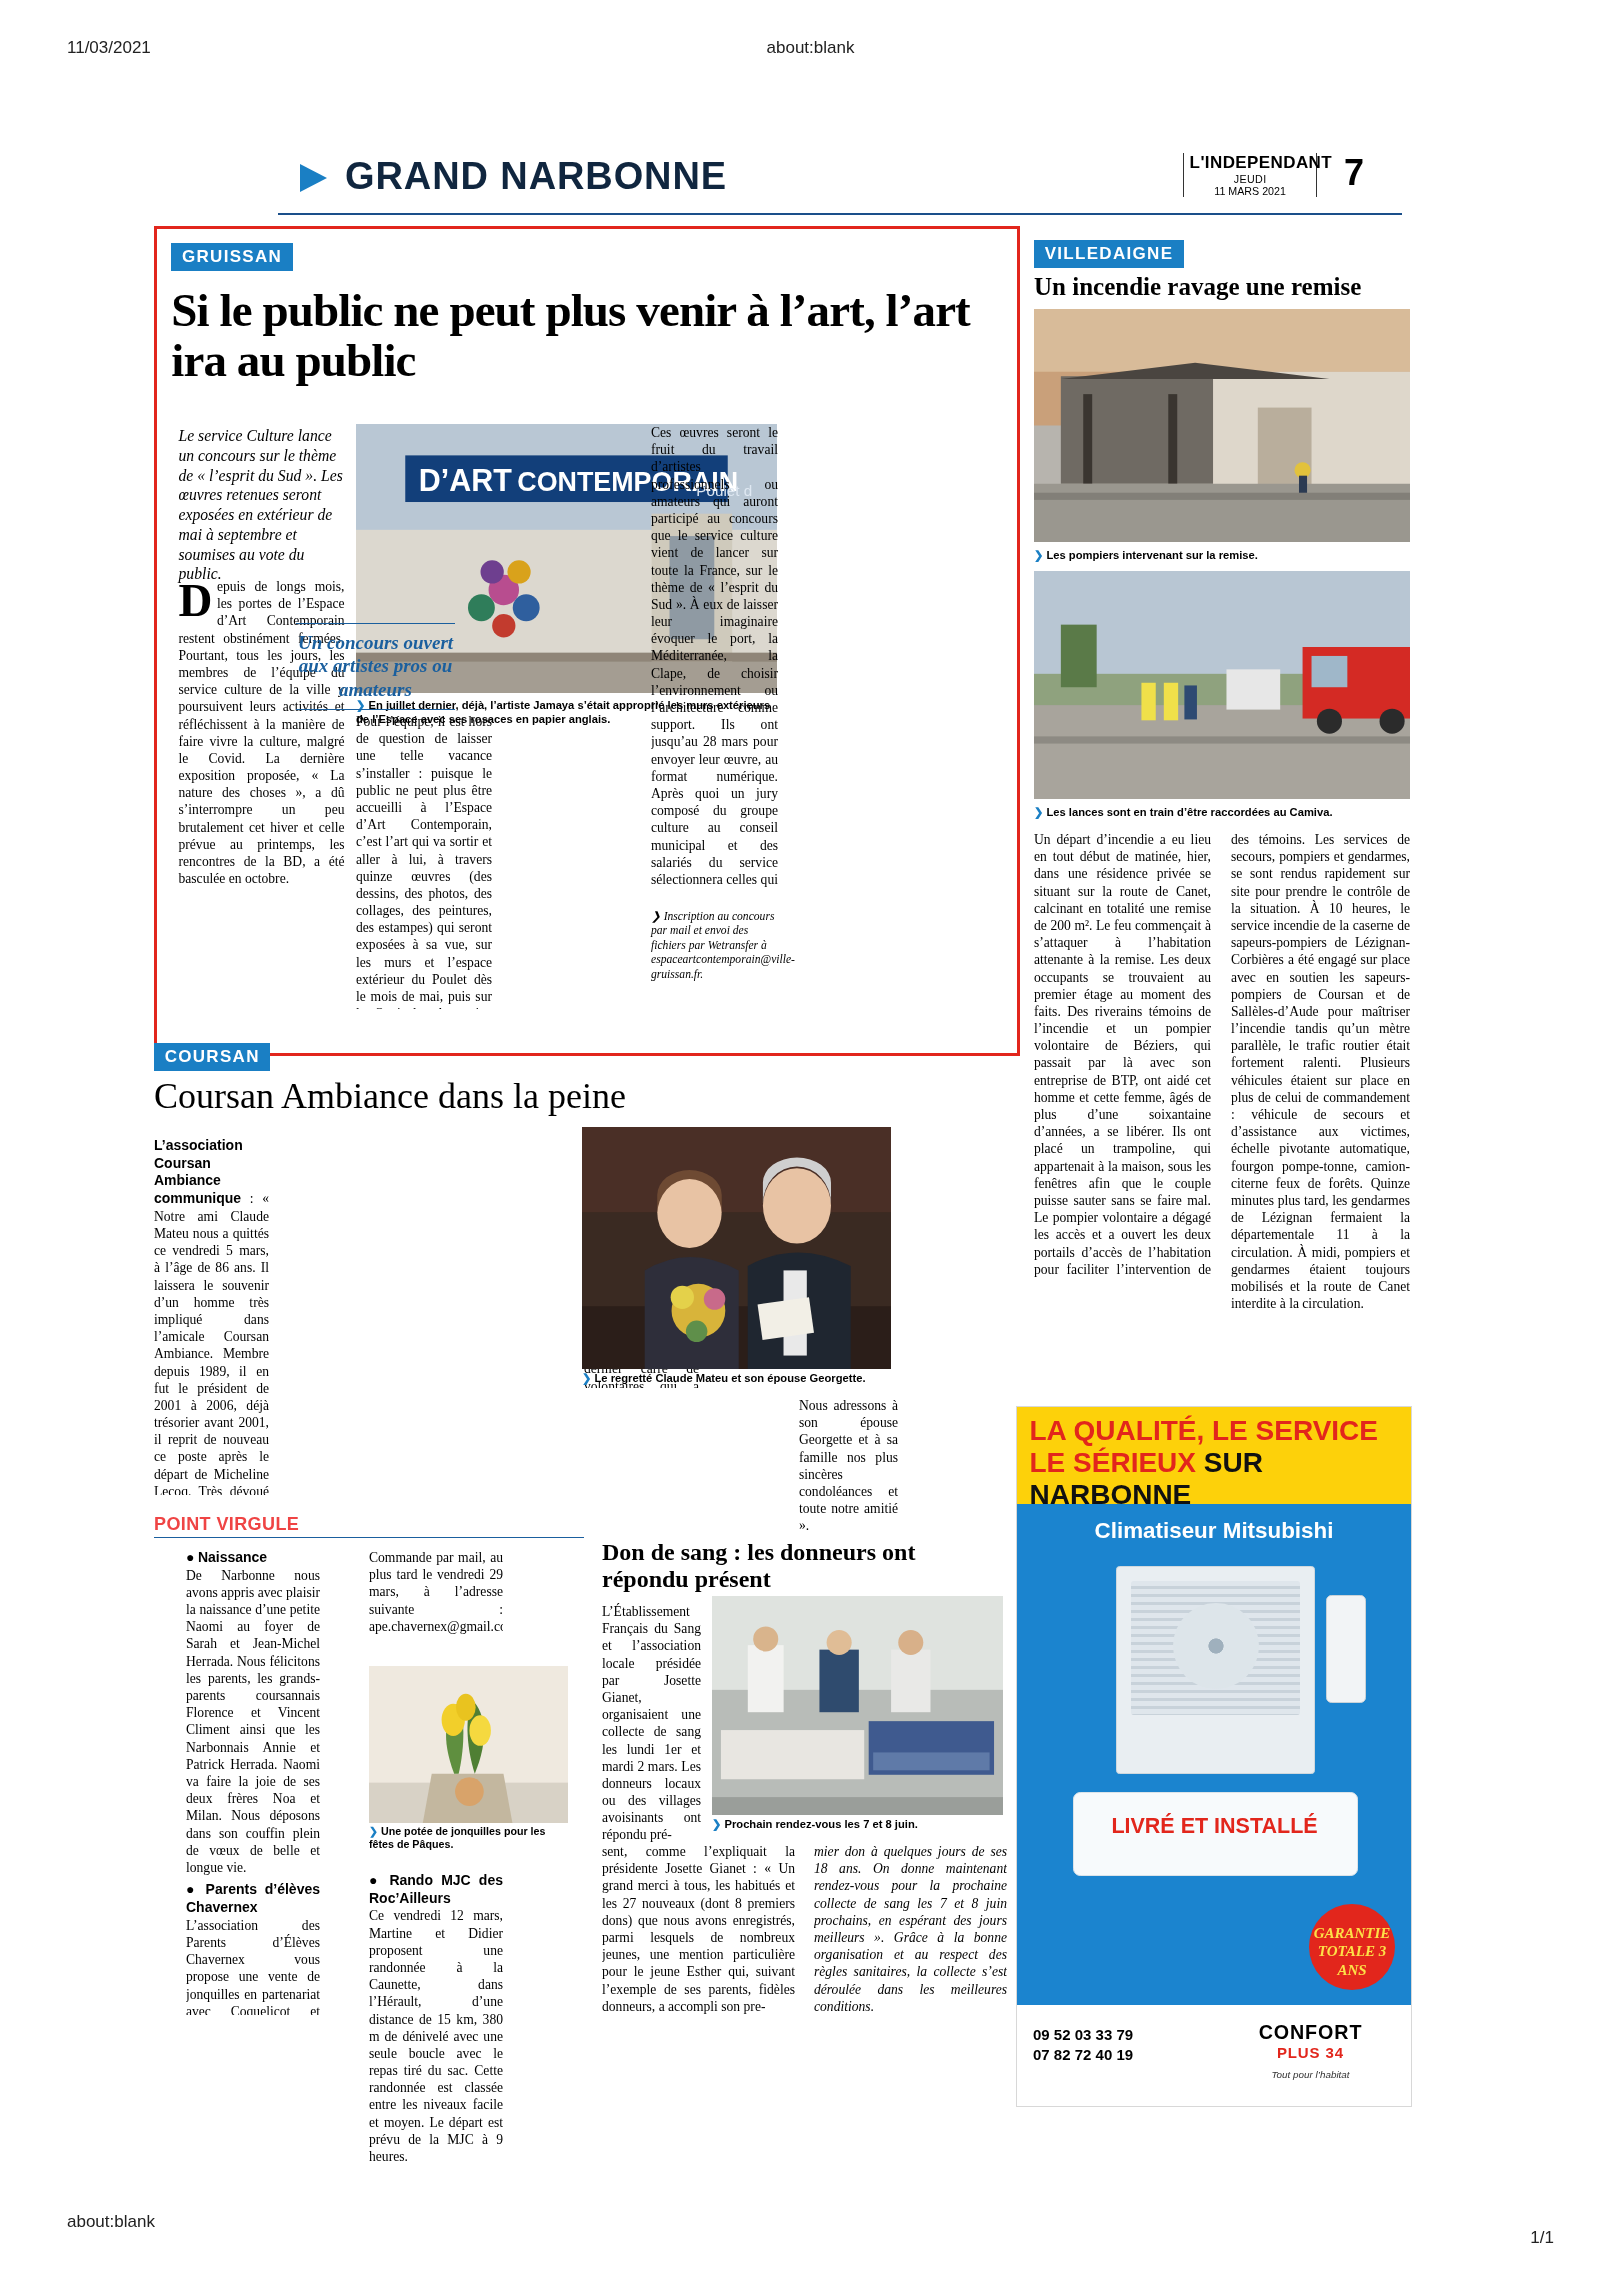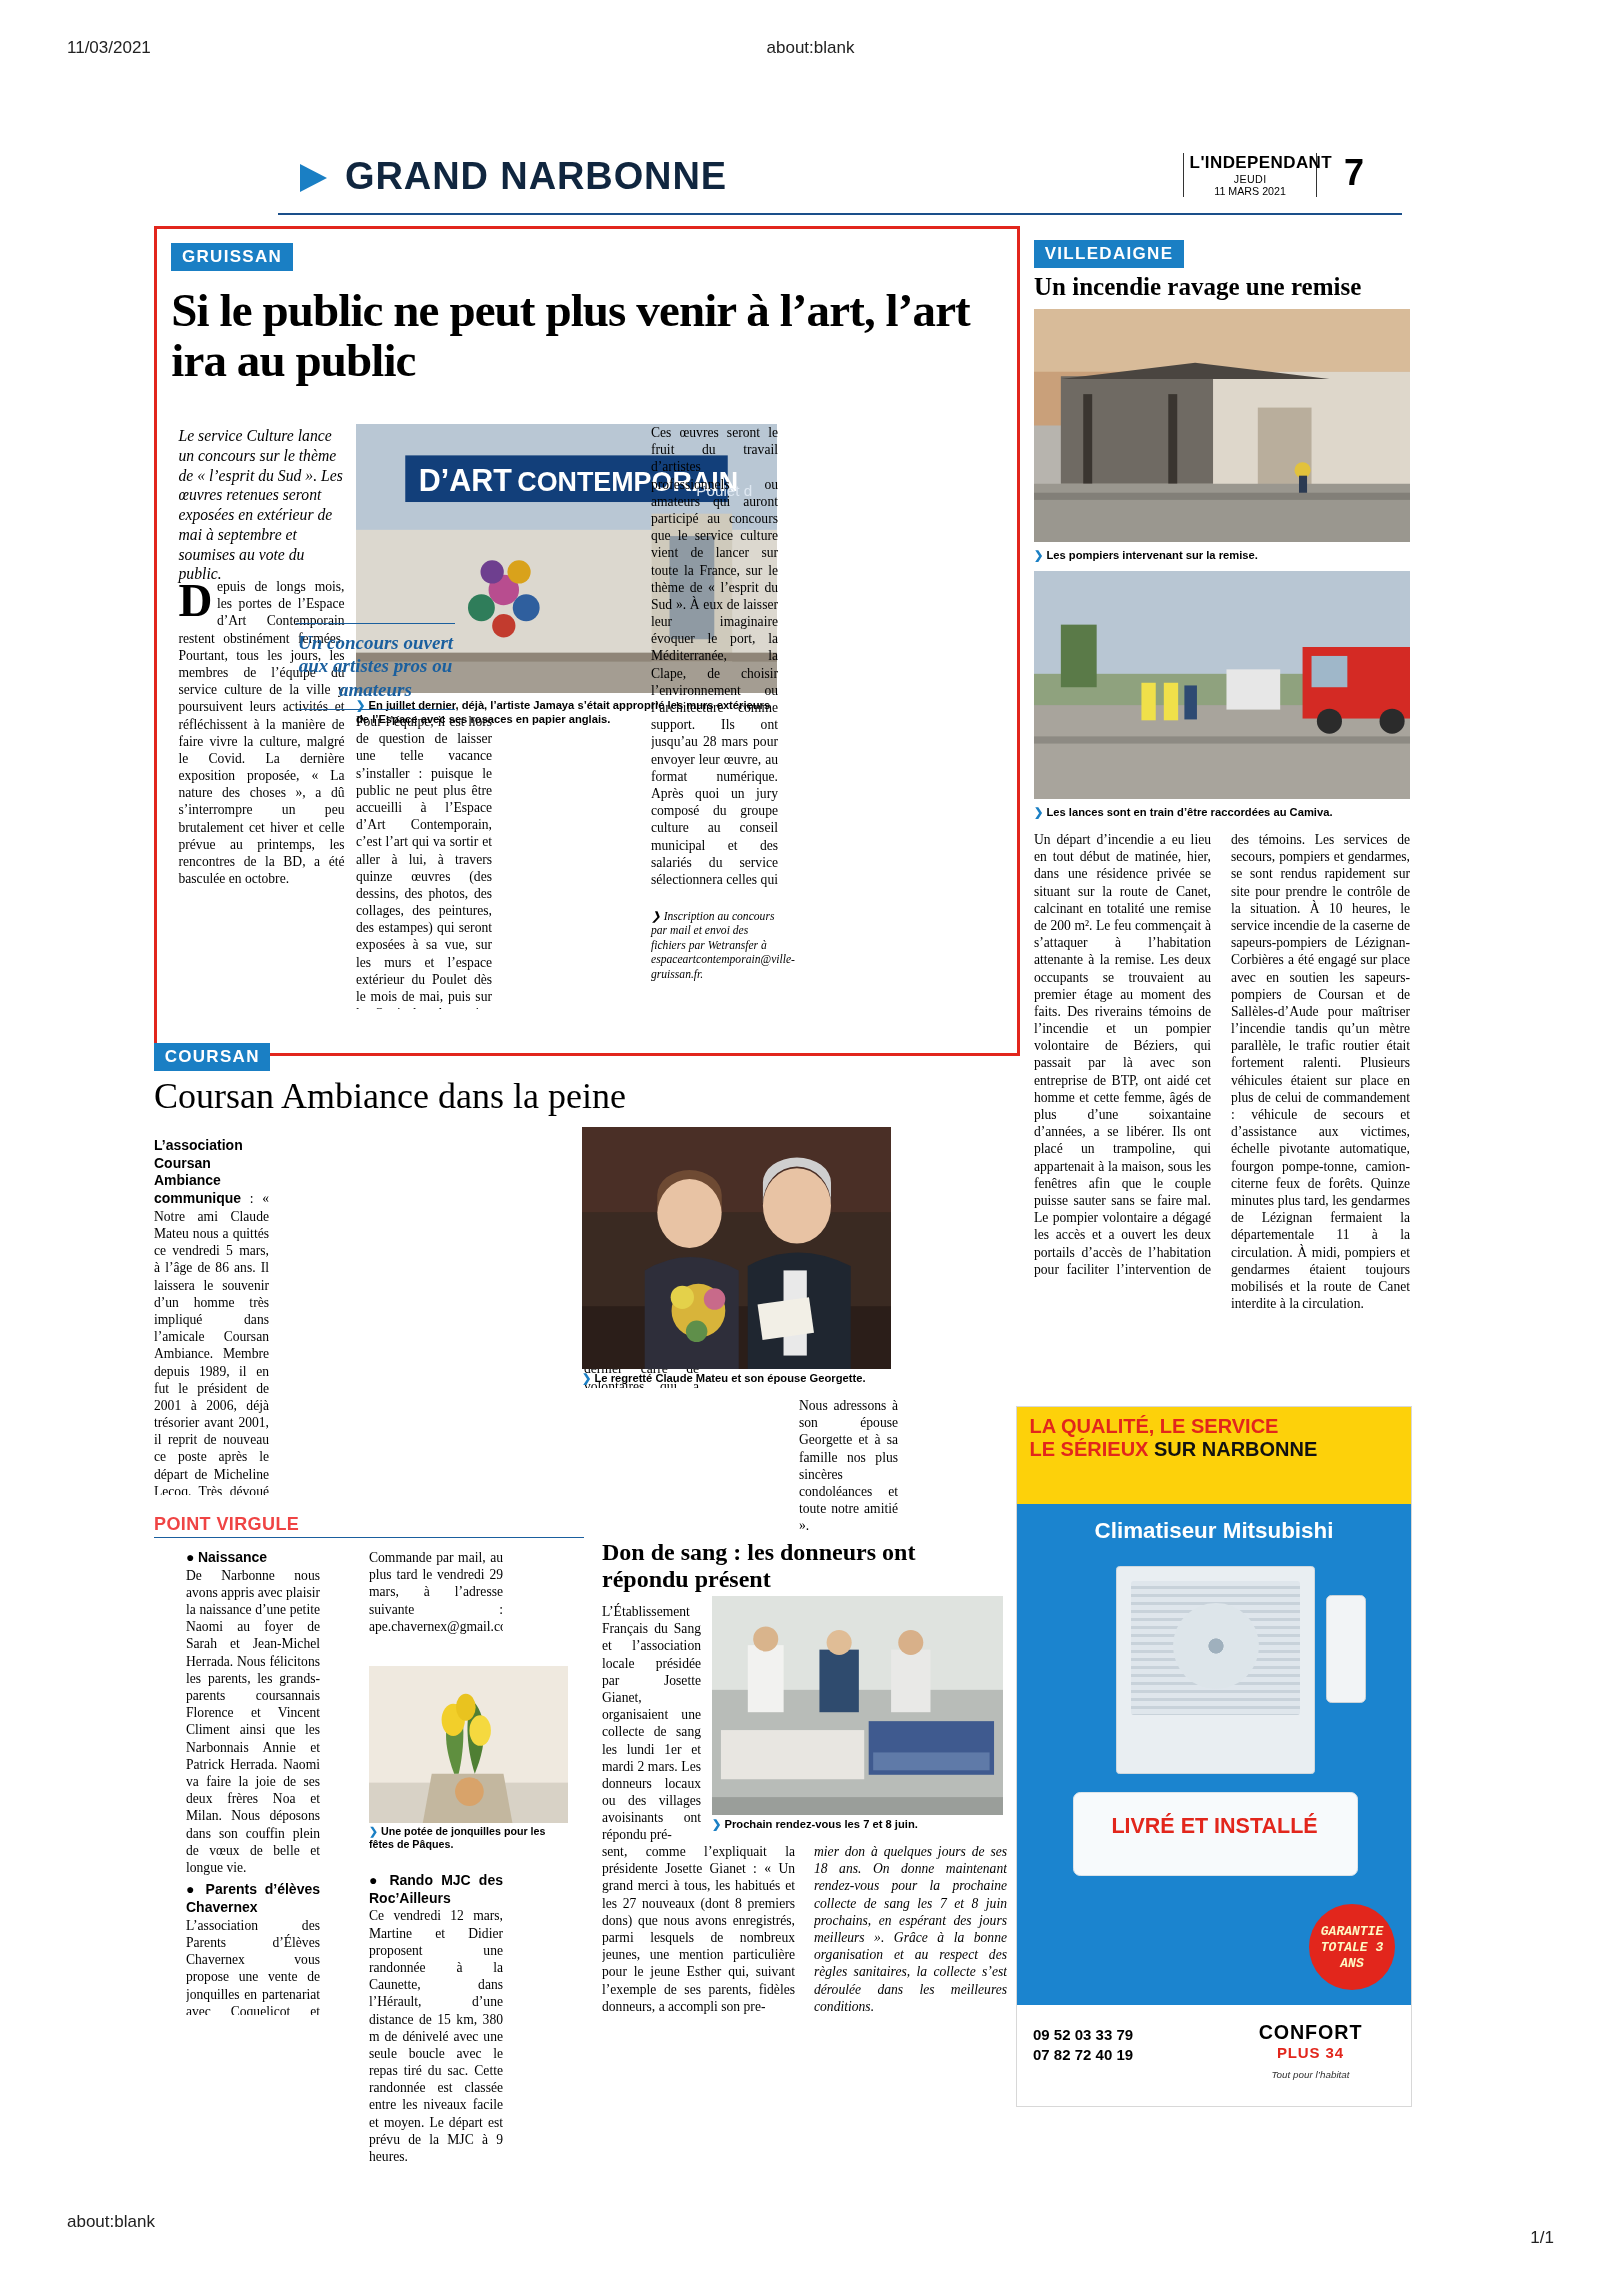--- a/index.html
+++ b/index.html
@@ -85,31 +85,31 @@
   .ds-c1{position:absolute;left:602px;top:1603px;width:99px;}
   .ds-photo{position:absolute;left:712px;top:1596px;width:291px;height:219px;overflow:hidden;}
   .ds-cap{position:absolute;left:712px;top:1818px;width:291px;font-family:"Liberation Sans",sans-serif;font-weight:bold;font-size:11.2px;}
   .ds-c2{position:absolute;left:602px;top:1843px;width:193px;}
   .ds-c3{position:absolute;left:806px;top:1843px;width:193px;margin-left:8px;}
   .it{font-style:italic;}
 
   
   .ad{position:absolute;left:1016px;top:1406px;width:394px;height:699px;border:1.8px solid #d8d8d8;background:#fff;overflow:hidden;}
   .ad-top{position:absolute;left:0;top:0;width:394px;height:97px;background:#fdd10a;}
-  .ad-top-txt{position:absolute;left:12.5px;top:8px;width:369px;font-family:"Liberation Sans",sans-serif;font-weight:bold;font-size:20px;line-height:1.14;color:#e2261c;}
+  .ad-top-txt{position:absolute;left:12.5px;top:8px;width:369px;font-family:"Liberation Sans",sans-serif;font-weight:bold;font-size:28px;line-height:1.14;color:#e2261c;}
   .ad-top-txt .blk{color:#111;}
   .ad-body{position:absolute;left:0;top:97px;width:394px;height:502px;background:#1b84cf;}
   .ad-sub{position:absolute;left:0;top:111px;width:394px;text-align:center;font-family:"Liberation Sans",sans-serif;font-weight:bold;font-size:22.4px;color:#fff;}
   .ad-unit{position:absolute;left:99px;top:159px;width:197px;height:206px;background:#e9eef2;border:1.8px solid #cfd8de;border-radius:3.6px;}
   .ad-unit .grill{position:absolute;left:14.3px;top:14.3px;right:14.3px;height:134px;background:repeating-linear-gradient(180deg,#dfe6ec 0 5.4px,#c8d2da 5.4px 8px);border-radius:2.7px;}
   .ad-unit .fan{position:absolute;left:56px;top:36px;width:86px;height:86px;border-radius:50%;background:radial-gradient(circle,#9fb0bd 0 12%,#dde5ea 13% 100%);}
   .ad-remote{position:absolute;left:309px;top:188px;width:38px;height:106px;background:#f2f4f6;border:1.8px solid #c9d2d8;border-radius:5.4px;}
   .ad-split{position:absolute;left:56px;top:385px;width:283px;height:82px;background:#f7fafc;border:1.8px solid #dbe3e9;border-radius:7.2px;}
   .ad-split-txt{position:absolute;left:56px;top:407px;width:283px;text-align:center;font-family:"Liberation Sans",sans-serif;font-weight:bold;font-size:21.5px;color:#e2261c;}
-  .ad-badge{position:absolute;right:16px;top:497px;width:86px;height:86px;border-radius:50%;background:#e2261c;color:#fef9c3;font-family:Liberation Mono, monospace;font-weight:bold;font-size:13px;text-align:center;font-style:italic;line-height:1.25;padding-top:19.7px;box-sizing:border-box;}
+  .ad-badge{position:absolute;right:16px;top:497px;width:86px;height:86px;border-radius:50%;background:#e2261c;color:#fde047;font-family:Liberation Serif, serif;font-weight:bold;font-size:15px;text-align:center;font-style:italic;line-height:1.25;padding-top:19.7px;box-sizing:border-box;}
   .ad-foot{position:absolute;left:0;top:598px;width:394px;height:99px;background:#fff;}
   .ad-phone{position:absolute;left:16px;top:618px;font-family:"Liberation Sans",sans-serif;font-weight:bold;font-size:15px;line-height:1.35;}
   .ad-brand{position:absolute;left:204px;top:614px;width:179px;text-align:center;}
   .ad-brand .b1{font-family:"Liberation Sans",sans-serif;font-weight:bold;font-size:19.7px;letter-spacing:0.9px;}
   .ad-brand .b2{font-family:Liberation Sans, sans-serif;font-weight:bold;font-size:15px;color:#e2261c;letter-spacing:0.9px;}
   .ad-brand .b3{font-family:"Liberation Sans",sans-serif;font-size:9.9px;font-style:italic;color:#333;margin-top:8px;}
 
   
   .ph{position:absolute;left:0;top:0;width:100%;height:100%;}
   .capmark{color:#1a7fc4;font-weight:bold;}

